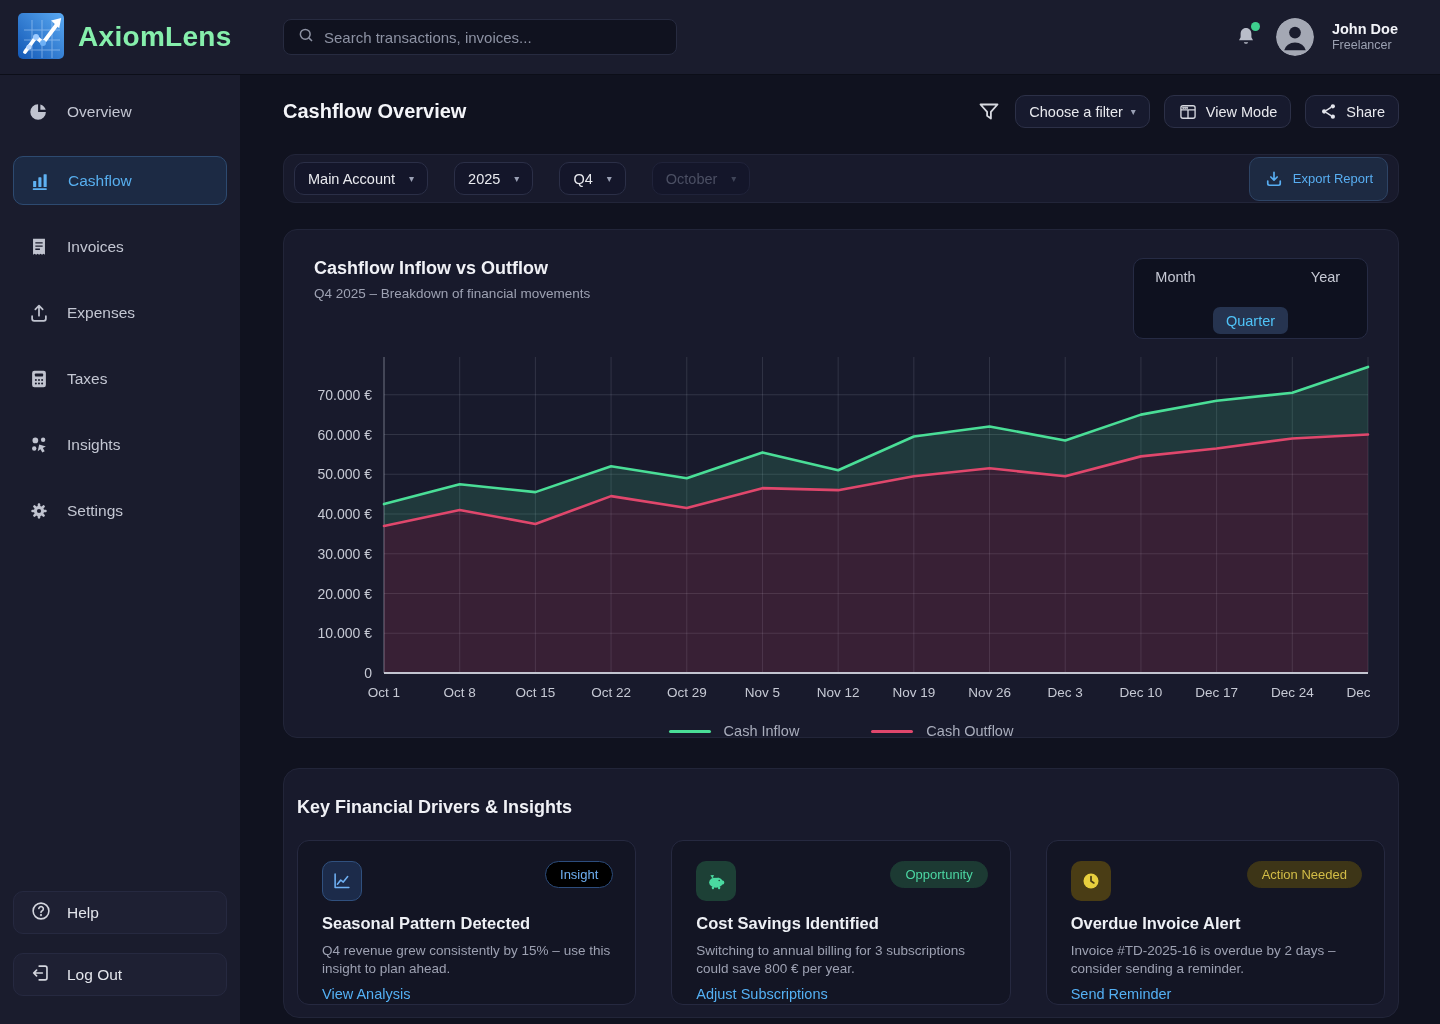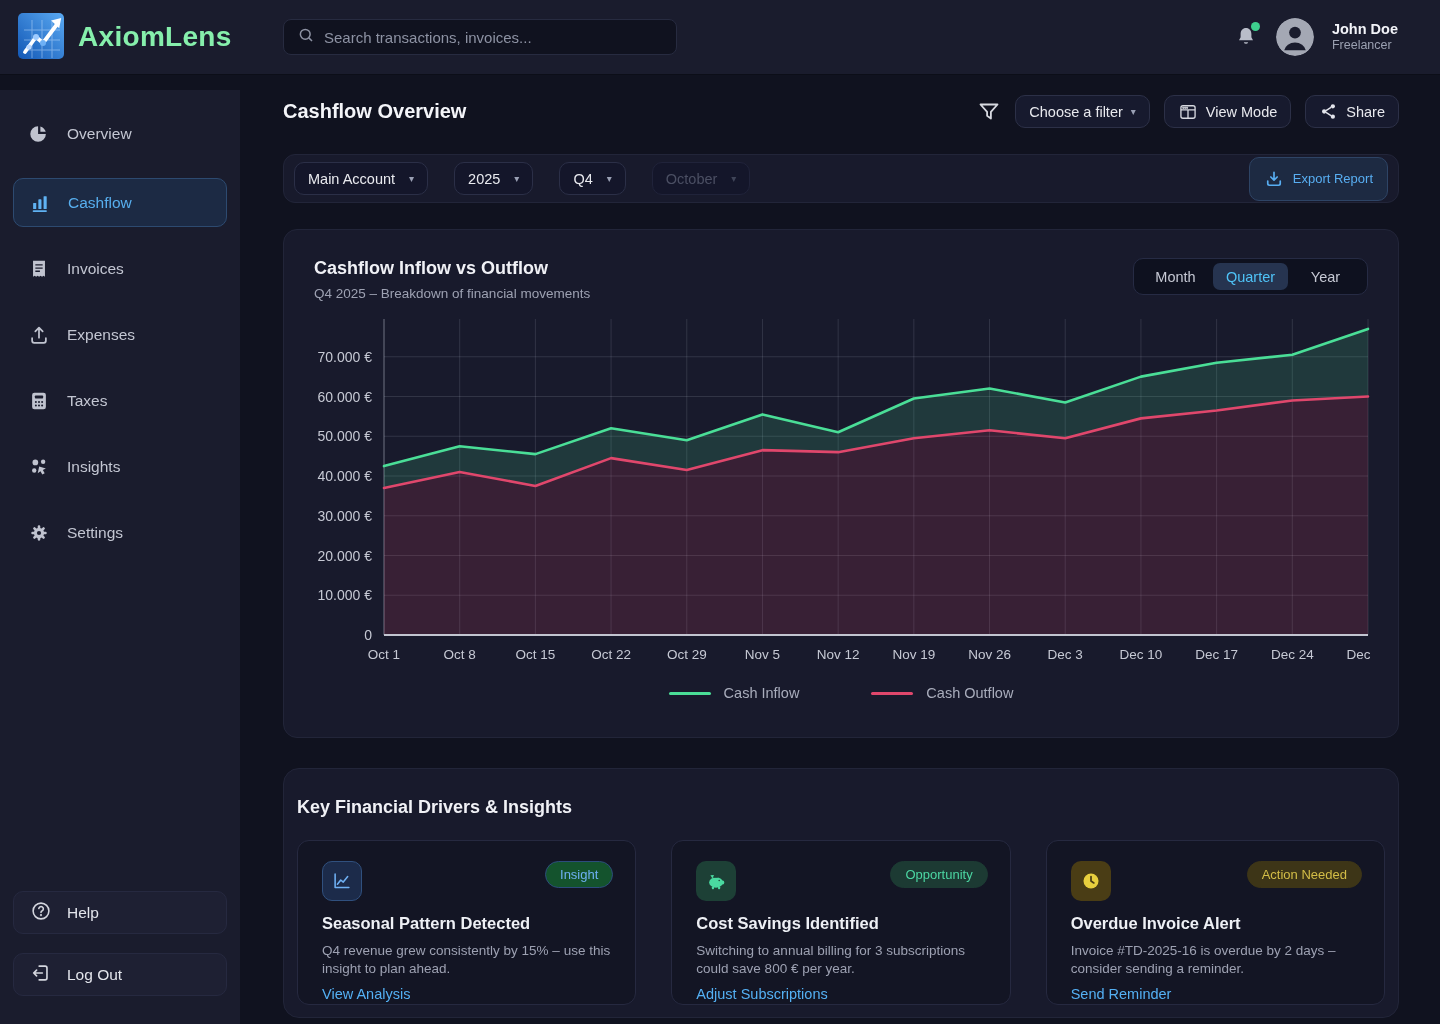--- a/index.html
+++ b/index.html
@@ -18,21 +18,21 @@
   .search input::placeholder { color:#8d92a3; }
   .top-right { margin-left:auto; display:flex; align-items:center; gap:18px; padding-right:42px; }
   .bell-wrap { position:relative; width:24px; height:24px; }
   .bell-dot { position:absolute; top:-3px; right:-2px; width:9px; height:9px; border-radius:50%; background:#3ecf8e; }
   .avatar { width:38px; height:38px; border-radius:50%; overflow:hidden; }
   .user-meta { line-height:1.25; }
   .user-name { font-size:14.5px; font-weight:700; color:#f2f3f8; }
   .user-role { font-size:12.5px; color:#9ba0b1; }
 
   
-  .sidebar { position:fixed; top:90px; left:0; bottom:0; width:240px; background:#1a1c2d;
+  .sidebar { position:fixed; top:68px; left:0; bottom:0; width:240px; background:#1a1c2d;
              display:flex; flex-direction:column; padding:22px 13px 28px;text-align:right; }
   .nav-item { height:44px; display:flex; align-items:center; gap:16px; padding:0 12px 0 14px;
               color:#c3c6d2; font-size:15.5px; border-radius:10px; margin-bottom:22px; cursor:pointer; }
   .nav-item .ni { width:24px; height:24px; display:flex; align-items:center; justify-content:center; }
   .nav-item.active { background:#1c2a44; border:1px solid #2d4a70; color:#57aeee; height:49px; margin-bottom:20px; }
   .side-bottom { margin-top:auto; }
   .side-btn { height:43px; background:#1e2033; border:1px solid #262940; border-radius:10px;
               display:flex; align-items:center; gap:15px; padding:0 16px; color:#e3e5ec; font-size:15.5px;
               margin-top:19px; cursor:pointer; }
 
@@ -57,40 +57,40 @@
 
   
   .chart-card { margin-top:26px; height:509px; background:#181a2c; border:1px solid #222539; border-radius:14px;
                 padding:28px 30px 18px; }
   .chart-head { display:flex; align-items:flex-start; }
   .chart-title { font-size:18px; font-weight:700; color:#f0f1f6; }
   .chart-sub { margin-top:7px; font-size:13.5px; color:#9da1b2; }
   .seg { margin-left:auto; background:#0e111f; border:1px solid #262b44; border-radius:10px; padding:4px; display:flex; }
   .seg-item { width:75px; height:27px; display:flex; align-items:center; justify-content:center;
               font-size:14.5px; color:#c6c9d4; border-radius:7px; cursor:pointer; }
-  .seg-item.active { background:#263450; color:#4fc3f7; }
+  .seg-item.active { background:#263450; color:#4fc3f7;margin-top:44px; }
   .chart-wrap { margin-top:14px; }
   svg text { font-family:"Liberation Sans", sans-serif; }
   .legend { margin-top:14px; display:flex; justify-content:center; gap:72px; }
   .legend-item { display:flex; align-items:center; gap:13px; color:#a9adbc; font-size:14.5px;justify-content:center; }
   .swatch { width:42px; height:3px; border-radius:2px; }
 
   
   .insights { margin-top:30px; height:250px; background:#181a2c; border:1px solid #222539; border-radius:16px;
               padding:28px 13px; }
   .insights-title { font-size:18px; font-weight:700; color:#f0f1f6; }
   .cards { margin-top:22px; display:flex; gap:35px; }
   .icard { position:relative; flex:1; height:165px; background:#131524; border:1px solid #262940;
            border-radius:12px; padding:20px 24px; }
   .tile { width:40px; height:40px; border-radius:10px; display:flex; align-items:center; justify-content:center; }
   .tile.blue { background:#1c2b4a; border:1px solid #30507e; }
   .tile.green { background:#1d4036; }
   .tile.yellow { background:#4a3d15; }
   .badge { position:absolute; right:22px; top:20px; padding:5px 14px; border-radius:14px; font-size:13px; }
-  .badge.blue { color:#6fb0f3; background:#14532d; border:1px solid #2c4c7c; }
+  .badge.blue { color:#6fb0f3; background:#000000; border:1px solid #2c4c7c; }
   .badge.green { color:#4cd6a3; background:#1c3a33; border:1px solid #1c3a33; }
   .badge.yellow { color:#d3bd47; background:#3d3517; border:1px solid #3d3517; }
   .icard-title { margin-top:13px; font-size:16.5px; font-weight:700; color:#eef0f5; }
   .icard-body { margin-top:9px; font-size:13.5px; line-height:1.3; color:#9da1b2; max-width:300px; }
   .icard-link { margin-top:9px; font-size:14.5px; color:#54b0f4; cursor:pointer; }
 </style>
 </head>
 <body>
 
 <header class="topbar">

